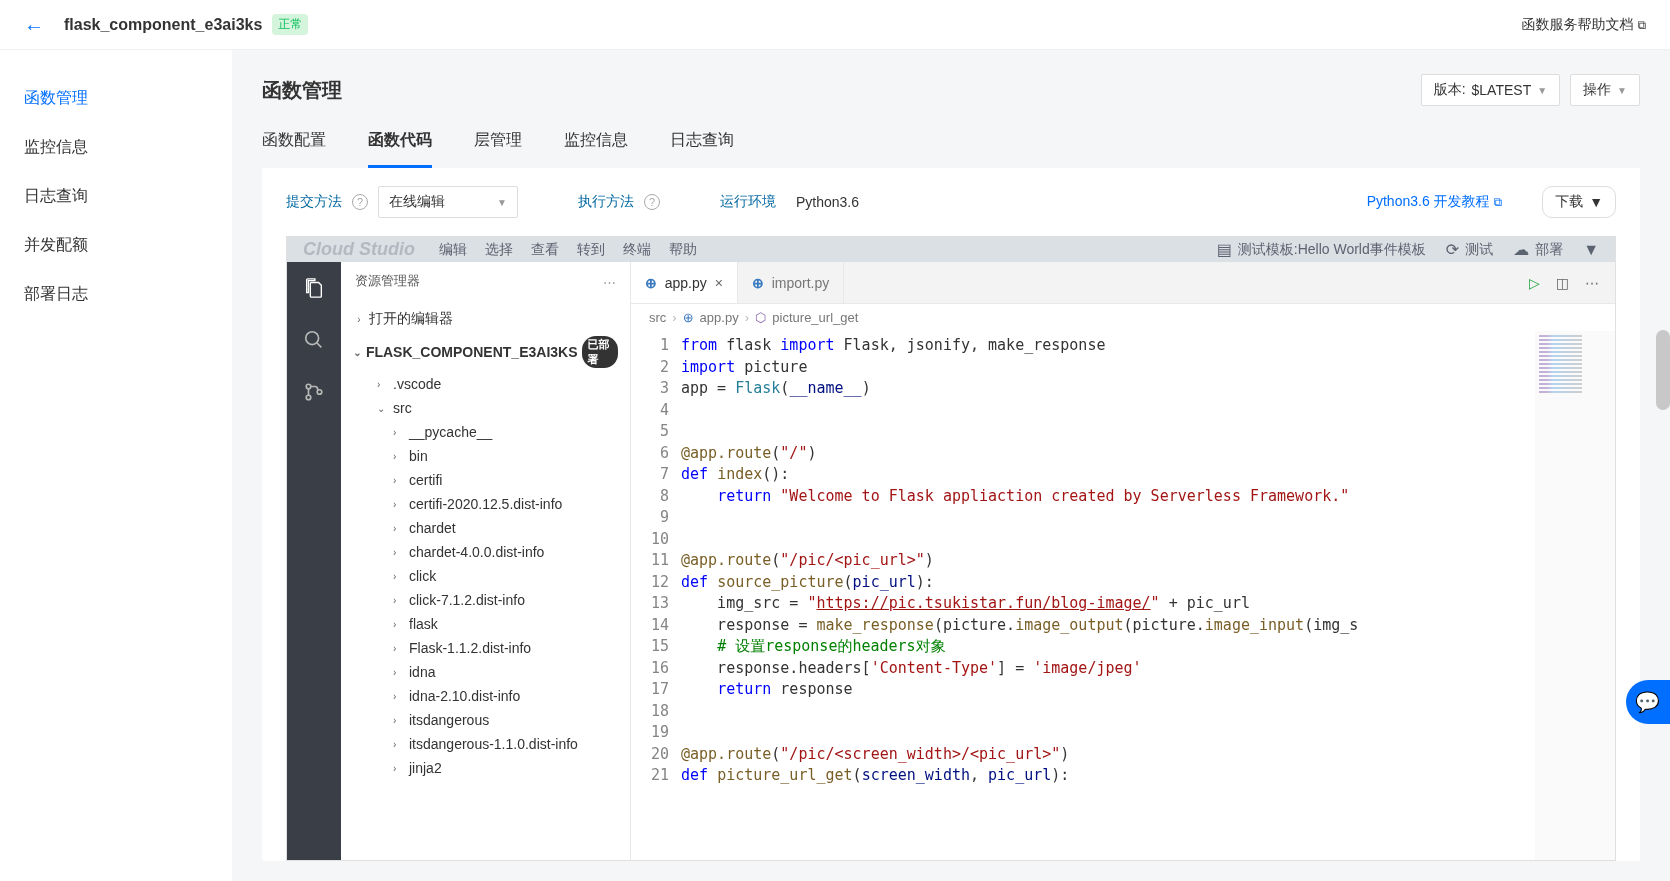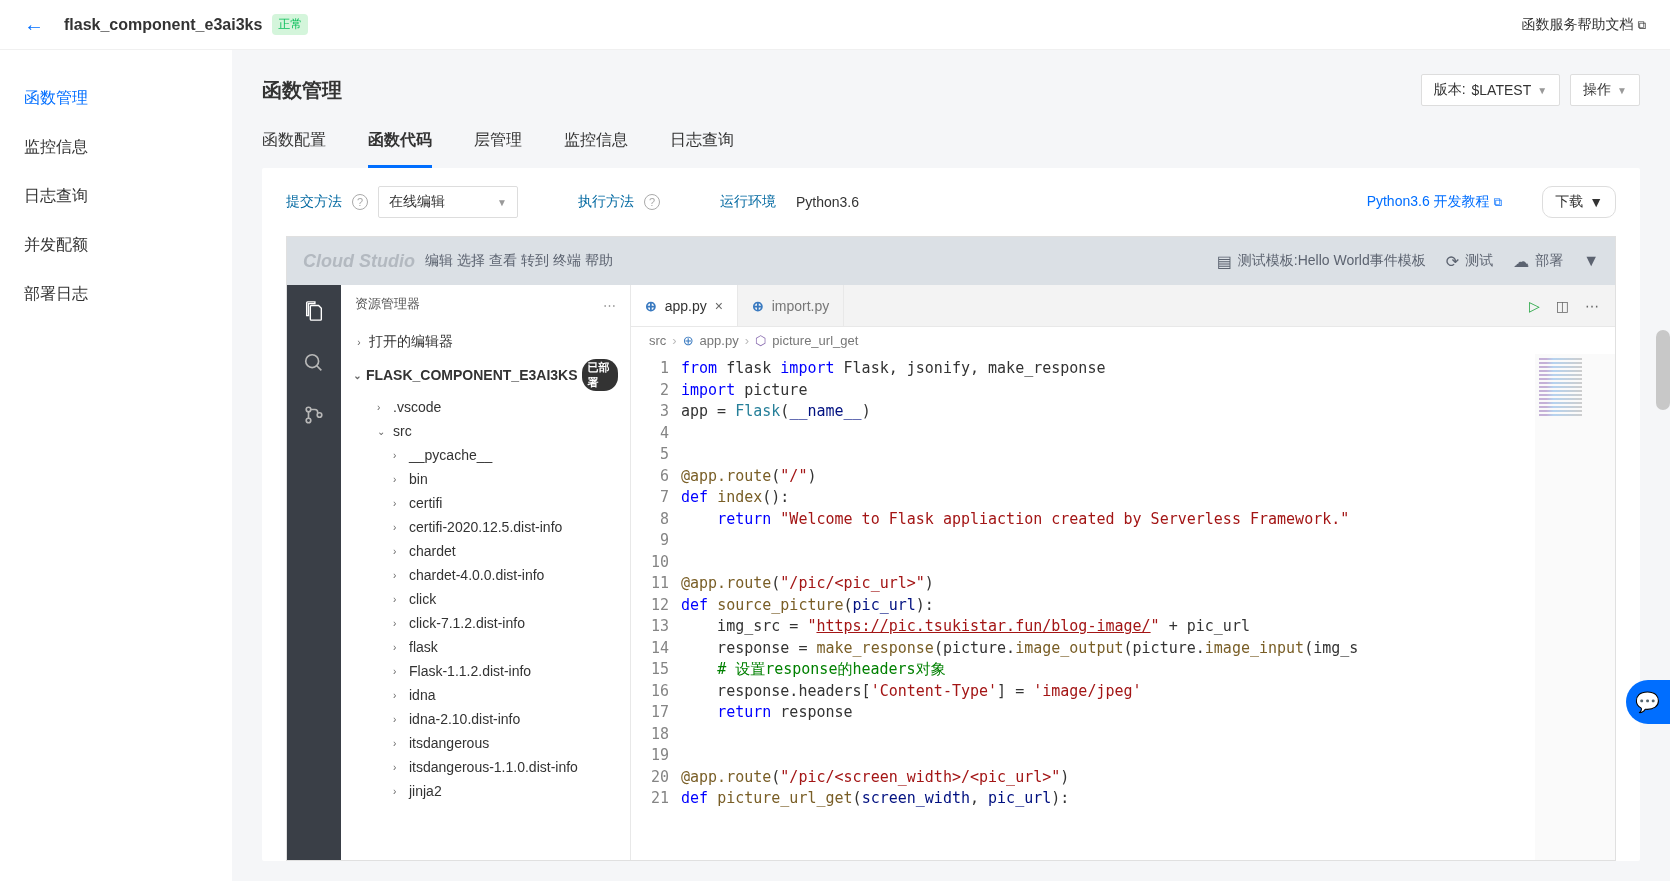--- a/index.html
+++ b/index.html
@@ -41,21 +41,21 @@
 .tb-select { border: 1px solid #ddd; padding: 6px 10px; font-size: 14px; display: flex; align-items: center; cursor: pointer; border-radius: 2px; min-width: 140px; }
 .tb-select .caret { margin-left: auto; font-size: 10px; color: #999; }
 .tb-input { border: 1px solid #ddd; padding: 6px 10px; font-size: 14px; border-radius: 2px; min-width: 210px; }
 .tb-static { color: #333; }
 .tb-spacer { flex: 1; }
 .tb-link { color: #006eff; font-size: 14px; display: flex; align-items: center; gap: 4px; cursor: pointer; }
 .tb-dl { border: 1px solid #ddd; padding: 6px 12px; font-size: 14px; display: flex; align-items: center; gap: 6px; cursor: pointer; border-radius: 10px; }
 
 
 .ide { margin: 0 24px; flex: 1; display: flex; flex-direction: column; border: 1px solid #e0e0e0; overflow: hidden; }
-.ide-menubar { background: #dbe0e5; height: 48px; display: flex; align-items: center; padding: 0 16px; gap: 4px; color: #5c6370; font-size: 14px; }
+.ide-menubar { background: #dbe0e5; height: 25px; display: flex; align-items: center; padding: 0 16px; gap: 18px; color: #5c6370; font-size: 14px; }
 .ide-brand { font-weight: 700; font-style: italic; color: #b3b9c0; font-size: 18px; margin-right: 6px; }
 .ide-menubar .mitem { cursor: pointer; }
 .ide-menubar .right { margin-left: auto; display: flex; align-items: center; gap: 20px; color: #5c6370; }
 .ide-menubar .ic { font-size: 16px; }
 
 .ide-body { flex: 1; display: flex; overflow: hidden; background: #fff; }
 .activity-bar { width: 54px; background: #3a3f47; display: flex; flex-direction: column; align-items: center; padding-top: 10px; gap: 20px; }
 .activity-bar .ab-item { width: 32px; height: 32px; display: flex; align-items: center; justify-content: center; color: #b8b8b8; cursor: pointer; font-size: 20px; }
 .activity-bar .ab-item.active { color: #fff; }
 

